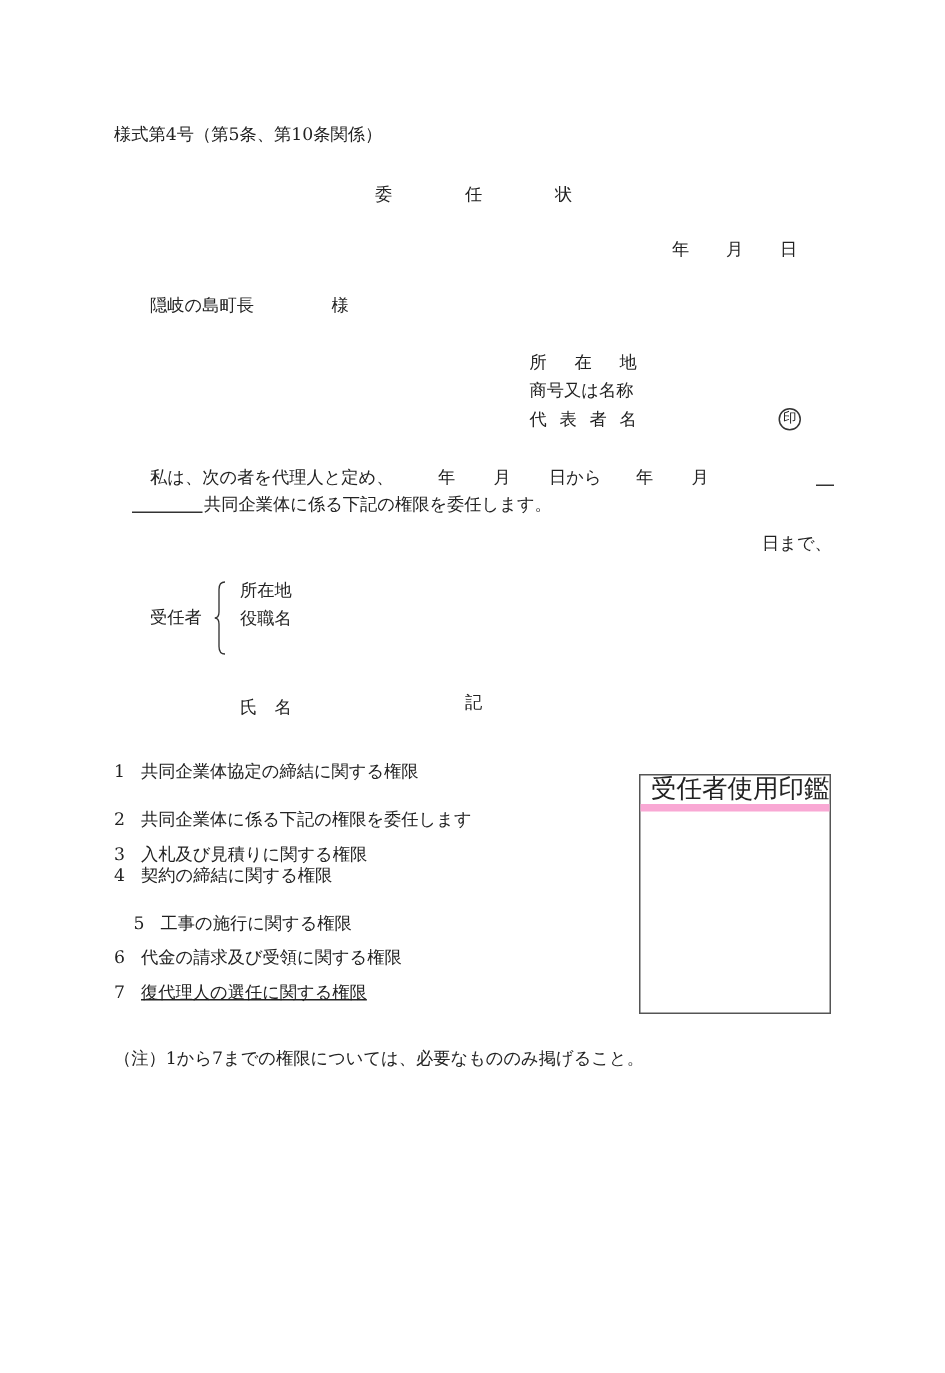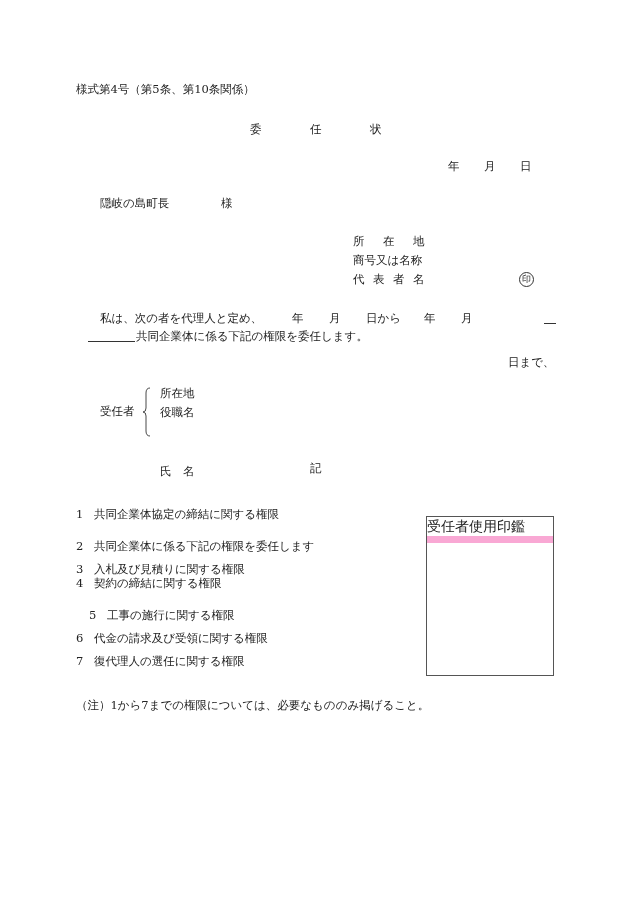--- a/index.html
+++ b/index.html
@@ -44,24 +44,24 @@
       position: absolute;
       left: 426px;
       top: 516px;
       width: 128px;
       height: 160px;
       border: 1px solid #555;
       box-sizing: border-box;
     }
     .seal-box-header {
       height: 19px;
-      border-bottom: 7px solid #f9a8d4;
-      text-align: left;
+      border-bottom: 5px solid #f9a8d4;
+      text-align: right;
       line-height: 19px;
-      font-size: 14px;
+      font-size: 17px;
     }
     .list-item { position: absolute; left: 76px; white-space: nowrap; line-height: 1; }
     .list-item .num { display: inline-block; width: 18px; }
   </style>
 </head>
 <body>
 
 <div class="abs" style="left:76px; top:84px;">様式第4号（第5条、第10条関係）</div>
 
 <div>
@@ -134,21 +134,21 @@
   </div>
   <div class="list-item" style="top:578px;">
     <span class="num">4</span><span>契約の締結に関する権限</span>
   </div>
   <div class="list-item" style="top:610px;margin-left:13px;">
     <span class="num">5</span><span>工事の施行に関する権限</span>
   </div>
   <div class="list-item" style="top:633px;">
     <span class="num">6</span><span>代金の請求及び受領に関する権限</span>
   </div>
-  <div class="list-item" style="top:656px;">
+  <div class="list-item" style="top:656px;text-decoration:underline;">
     <span class="num">7</span><span>復代理人の選任に関する権限</span>
   </div>
 </div>
 
 <div class="seal-box">
   <div class="seal-box-header">受任者使用印鑑</div>
   <div style="height:139px;"></div>
 </div>
 
 <span class="abs" style="left:76px; top:700px;">（注）1から7までの権限については、必要なもののみ掲げること。</span>

